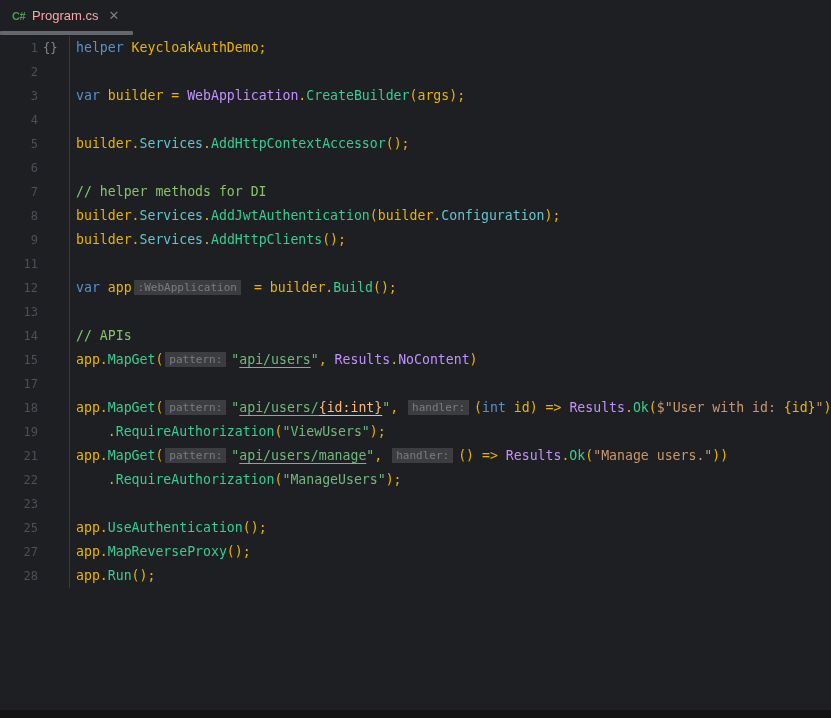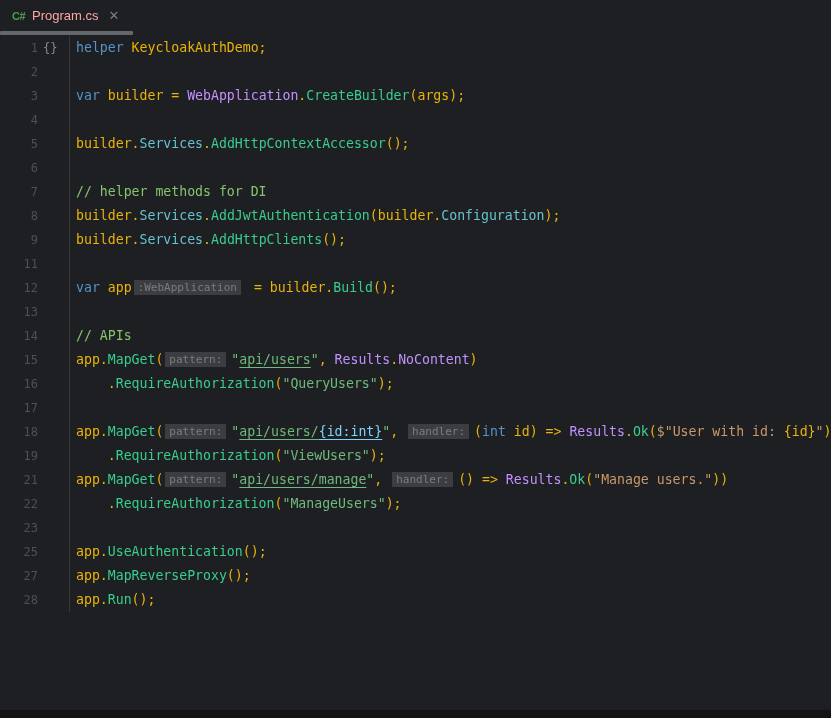--- a/index.html
+++ b/index.html
@@ -23,21 +23,21 @@
   
   .tk-d{color:#eab308;}
   .tk-kw{color:#5693C9;}
   .tk-cls{color:#C191FF;}
   .tk-m{color:#39CC8F;}
   .tk-prop{color:#66C3CC;}
   .tk-cmt{color:#85C46C;}
   .tk-str{color:#C9986A;}
   .tk-strg{color:#6FB97D;}
   .tk-route{color:#6FB97D;text-decoration:underline;text-underline-offset:3px;text-decoration-thickness:1px;margin-top:24px;}
-  .tk-routeparam{color:#7dd3fc;text-decoration:underline;text-underline-offset:3px;text-decoration-thickness:1px;}
+  .tk-routeparam{color:#fdba74;text-decoration:underline;text-underline-offset:3px;text-decoration-thickness:1px;}
   .tk-hint{
     display:inline-block;font-size:11px;line-height:15px;color:#7A7D80;background:#3B3D40;
     border-radius:0;padding:0 4px;margin:0 5px 0 2px;vertical-align:1px;
   }
   
   .bottom-edge{position:absolute;left:0;bottom:0;width:100%;height:8px;background:#131314;}
 </style>
 </head>
 <body>
 
@@ -59,21 +59,20 @@
       <div class="line"><span class="ln">5</span><span class="gut"></span><span class="codetext"><span class="tk-d">builder.</span><span class="tk-prop">Services</span><span class="tk-d">.</span><span class="tk-m">AddHttpContextAccessor</span><span class="tk-d">();</span></span></div>
       <div class="line"><span class="ln">6</span><span class="gut"></span><span class="codetext"></span></div>
       <div class="line"><span class="ln">7</span><span class="gut"></span><span class="codetext"><span class="tk-cmt">// helper methods for DI</span></span></div>
       <div class="line"><span class="ln">8</span><span class="gut"></span><span class="codetext"><span class="tk-d">builder.</span><span class="tk-prop">Services</span><span class="tk-d">.</span><span class="tk-m">AddJwtAuthentication</span><span class="tk-d">(builder.</span><span class="tk-prop">Configuration</span><span class="tk-d">);</span></span></div>
       <div class="line"><span class="ln">9</span><span class="gut"></span><span class="codetext"><span class="tk-d">builder.</span><span class="tk-prop">Services</span><span class="tk-d">.</span><span class="tk-m">AddHttpClients</span><span class="tk-d">();</span></span></div>
       <div class="line"><span class="ln">11</span><span class="gut"></span><span class="codetext"></span></div>
       <div class="line"><span class="ln">12</span><span class="gut"></span><span class="codetext"><span class="tk-kw">var</span><span class="tk-d"> app</span><span class="tk-hint">:WebApplication</span><span class="tk-d"> = builder.</span><span class="tk-m">Build</span><span class="tk-d">();</span></span></div>
       <div class="line"><span class="ln">13</span><span class="gut"></span><span class="codetext"></span></div>
       <div class="line"><span class="ln">14</span><span class="gut"></span><span class="codetext"><span class="tk-cmt">// APIs</span></span></div>
       <div class="line"><span class="ln">15</span><span class="gut"></span><span class="codetext"><span class="tk-d">app.</span><span class="tk-m">MapGet</span><span class="tk-d">(</span><span class="tk-hint">pattern:</span><span class="tk-strg">"</span><span class="tk-route">api/users</span><span class="tk-strg">"</span><span class="tk-d">, </span><span class="tk-cls">Results</span><span class="tk-d">.</span><span class="tk-cls">NoContent</span><span class="tk-d">)</span></span></div>
-      <div class="line"><span class="ln">16</span><span class="gut"></span><span class="codetext"><span class="tk-d">    .</span><span class="tk-m">RequireAuthorization</span><span class="tk-d">(</span><span class="tk-strg">"QueryUsers"</span><span class="tk-d">);</span></span></div>
       <div class="line"><span class="ln">17</span><span class="gut"></span><span class="codetext"></span></div>
       <div class="line"><span class="ln">18</span><span class="gut"></span><span class="codetext"><span class="tk-d">app.</span><span class="tk-m">MapGet</span><span class="tk-d">(</span><span class="tk-hint">pattern:</span><span class="tk-strg">"</span><span class="tk-route">api/users/</span><span class="tk-routeparam">{id:int}</span><span class="tk-strg">"</span><span class="tk-d">, </span><span class="tk-hint">handler:</span><span class="tk-d">(</span><span class="tk-kw">int</span><span class="tk-d"> id) =&gt; </span><span class="tk-cls">Results</span><span class="tk-d">.</span><span class="tk-m">Ok</span><span class="tk-d">(</span><span class="tk-str">$"User with id: </span><span class="tk-d">{id}</span><span class="tk-str">"</span><span class="tk-d">))</span></span></div>
       <div class="line"><span class="ln">19</span><span class="gut"></span><span class="codetext"><span class="tk-d">    .</span><span class="tk-m">RequireAuthorization</span><span class="tk-d">(</span><span class="tk-strg">"ViewUsers"</span><span class="tk-d">);</span></span></div>
       <div class="line"><span class="ln">21</span><span class="gut"></span><span class="codetext"><span class="tk-d">app.</span><span class="tk-m">MapGet</span><span class="tk-d">(</span><span class="tk-hint">pattern:</span><span class="tk-strg">"</span><span class="tk-route">api/users/manage</span><span class="tk-strg">"</span><span class="tk-d">, </span><span class="tk-hint">handler:</span><span class="tk-d">() =&gt; </span><span class="tk-cls">Results</span><span class="tk-d">.</span><span class="tk-m">Ok</span><span class="tk-d">(</span><span class="tk-str">"Manage users."</span><span class="tk-d">))</span></span></div>
       <div class="line"><span class="ln">22</span><span class="gut"></span><span class="codetext"><span class="tk-d">    .</span><span class="tk-m">RequireAuthorization</span><span class="tk-d">(</span><span class="tk-strg">"ManageUsers"</span><span class="tk-d">);</span></span></div>
       <div class="line"><span class="ln">23</span><span class="gut"></span><span class="codetext"></span></div>
       <div class="line"><span class="ln">25</span><span class="gut"></span><span class="codetext"><span class="tk-d">app.</span><span class="tk-m">UseAuthentication</span><span class="tk-d">();</span></span></div>
       <div class="line"><span class="ln">27</span><span class="gut"></span><span class="codetext"><span class="tk-d">app.</span><span class="tk-m">MapReverseProxy</span><span class="tk-d">();</span></span></div>
       <div class="line"><span class="ln">28</span><span class="gut"></span><span class="codetext"><span class="tk-d">app.</span><span class="tk-m">Run</span><span class="tk-d">();</span></span></div>
     </div>

